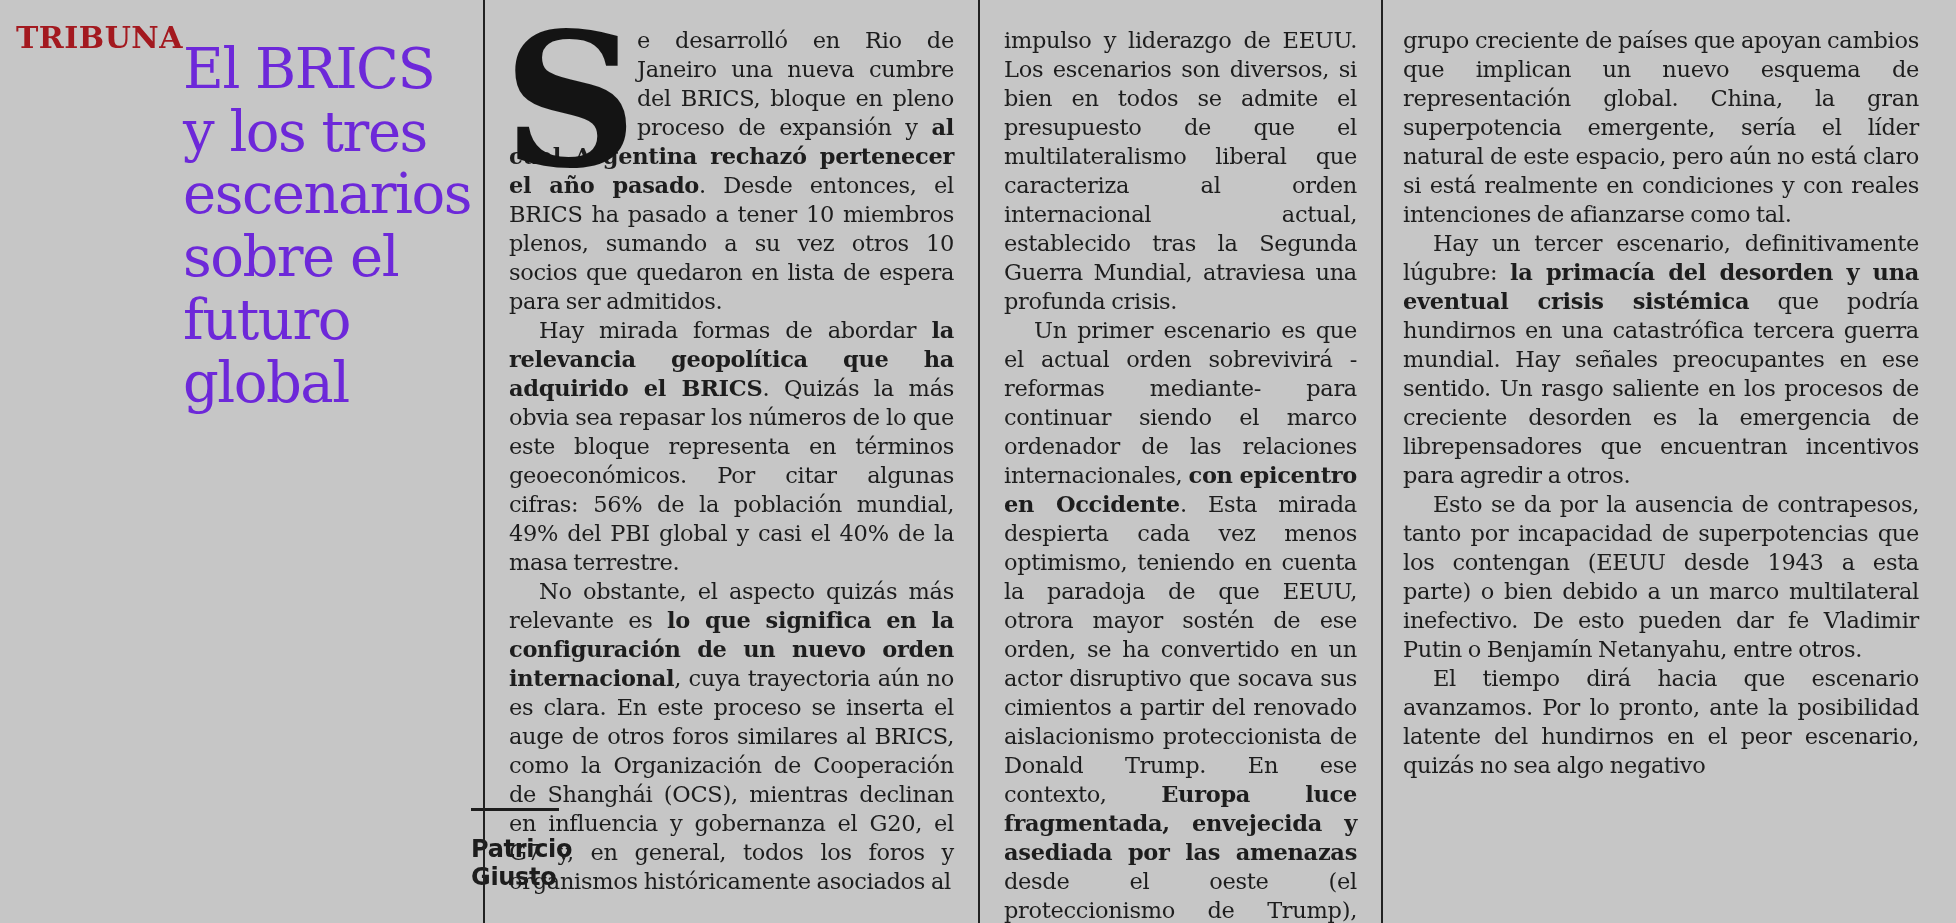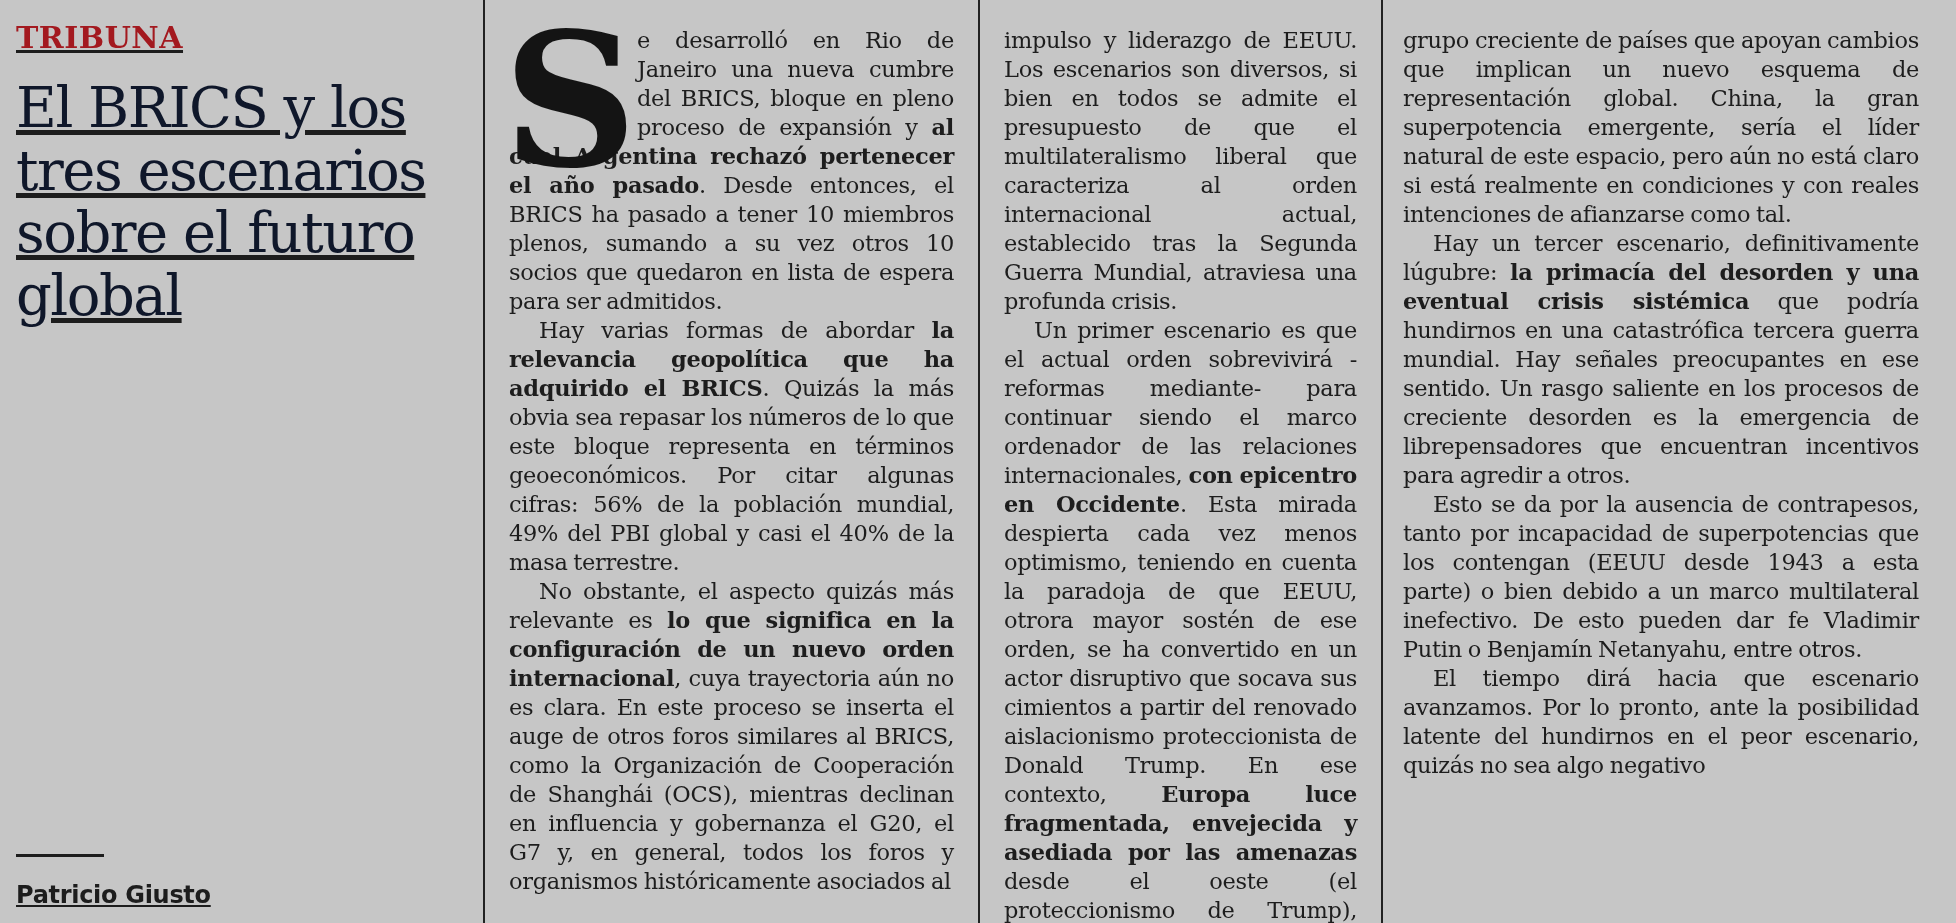--- a/index.html
+++ b/index.html
@@ -17,24 +17,23 @@
     width: 1956px;
     height: 923px;
     box-sizing: border-box;
   }
   .col {
     box-sizing: border-box;
     height: 923px;
   }
   .col-title {
     width: 483px;
-    padding: 16px 40px 6px 16px;
+    padding: 16px 40px 24px 16px;
     display: flex;
-    flex-direction: column;
-    text-decoration: underline;
+    flex-direction: row;
   }
   .col-text {
     border-left: 2px solid #222222;
     padding: 26px 24px 6px 24px;
   }
   .col-2 { width: 495px; }
   .col-3 { width: 403px; }
   .col-4 { width: 562px; padding-left: 20px; }
 
   .kicker {
@@ -43,21 +42,21 @@
     letter-spacing: 0.5px;
     color: #a3191f;
     margin: 4px 0 0 0;
   }
   .headline {
     font-size: 56px;
     line-height: 1.12;
     font-weight: normal;
     letter-spacing: -1.5px;
     margin: 22px 0 0 0;
-    color: #0f172a;
+    color: #6d28d9;
     max-width: 410px;
   }
   .author-block {
     margin-top: auto;
   }
   .author-rule {
     width: 88px;
     border: none;
     border-top: 3px solid #1d1d1d;
     margin: 0 0 24px 0;
@@ -115,21 +114,21 @@
     <div class="author-block">
       <hr class="author-rule">
       <p class="author-name">Patricio Giusto</p>
     </div>
   </div>
 
   <div class="col col-text col-2">
       <p class="para"><span class="dropcap">
           <span>S</span>
         </span><span class="">e desarrolló en Rio de Janeiro una nueva cumbre del BRICS, bloque en pleno proceso de expansión y </span><span class="b">al cual Argentina rechazó pertenecer el año pasado</span><span class="">. Desde entonces, el BRICS ha pasado a tener 10 miembros plenos, sumando a su vez otros 10 socios que quedaron en lista de espera para ser admitidos.</span></p>
-      <p class="para indent"><span class="">Hay varias formas de abordar </span><span class="b">la relevancia geopolítica que ha adquirido el BRICS</span><span class="">. Quizás la más obvia sea repasar los números de lo que este bloque representa en términos geoeconómicos. Por citar algunas cifras: 56% de la población mundial, 49% del PBI global y casi el 40% de la masa terrestre.</span></p>
+      <p class="para indent"><span class="">Hay mirada formas de abordar </span><span class="b">la relevancia geopolítica que ha adquirido el BRICS</span><span class="">. Quizás la más obvia sea repasar los números de lo que este bloque representa en términos geoeconómicos. Por citar algunas cifras: 56% de la población mundial, 49% del PBI global y casi el 40% de la masa terrestre.</span></p>
       <p class="para indent"><span class="">No obstante, el aspecto quizás más relevante es </span><span class="b">lo que significa en la configuración de un nuevo orden internacional</span><span class="">, cuya trayectoria aún no es clara. En este proceso se inserta el auge de otros foros similares al BRICS, como la Organización de Cooperación de Shanghái (OCS), mientras declinan en influencia y gobernanza el G20, el G7 y, en general, todos los foros y organismos históricamente asociados al</span></p>
     </div>
 
   <div class="col col-text col-3">
       <p class="para"><span class="">impulso y liderazgo de EEUU. Los escenarios son diversos, si bien en todos se admite el presupuesto de que el multilateralismo liberal que caracteriza al orden internacional actual, establecido tras la Segunda Guerra Mundial, atraviesa una profunda crisis.</span></p>
       <p class="para indent"><span class="">Un primer escenario es que el actual orden sobrevivirá -reformas mediante- para continuar siendo el marco ordenador de las relaciones internacionales, </span><span class="b">con epicentro en Occidente</span><span class="">. Esta mirada despierta cada vez menos optimismo, teniendo en cuenta la paradoja de que EEUU, otrora mayor sostén de ese orden, se ha convertido en un actor disruptivo que socava sus cimientos a partir del renovado aislacionismo proteccionista de Donald Trump. En ese contexto, </span><span class="b">Europa luce fragmentada, envejecida y asediada por las amenazas</span><span class=""> desde el oeste (el proteccionismo de Trump), desde el este (el expansionismo ruso y la guerra en Ucrania) y desde el sur (la migración sin freno desde África).</span></p>
       <p class="para indent"><span class="">Un segundo escenario, definitivamente negativo para Occidente, es que se afiance un nuevo orden con valores y marcos alternativos, lo que se expresa en los mencionados casos del BRICS y la OCS.</span></p>
     </div>
 
   <div class="col col-text col-4">

